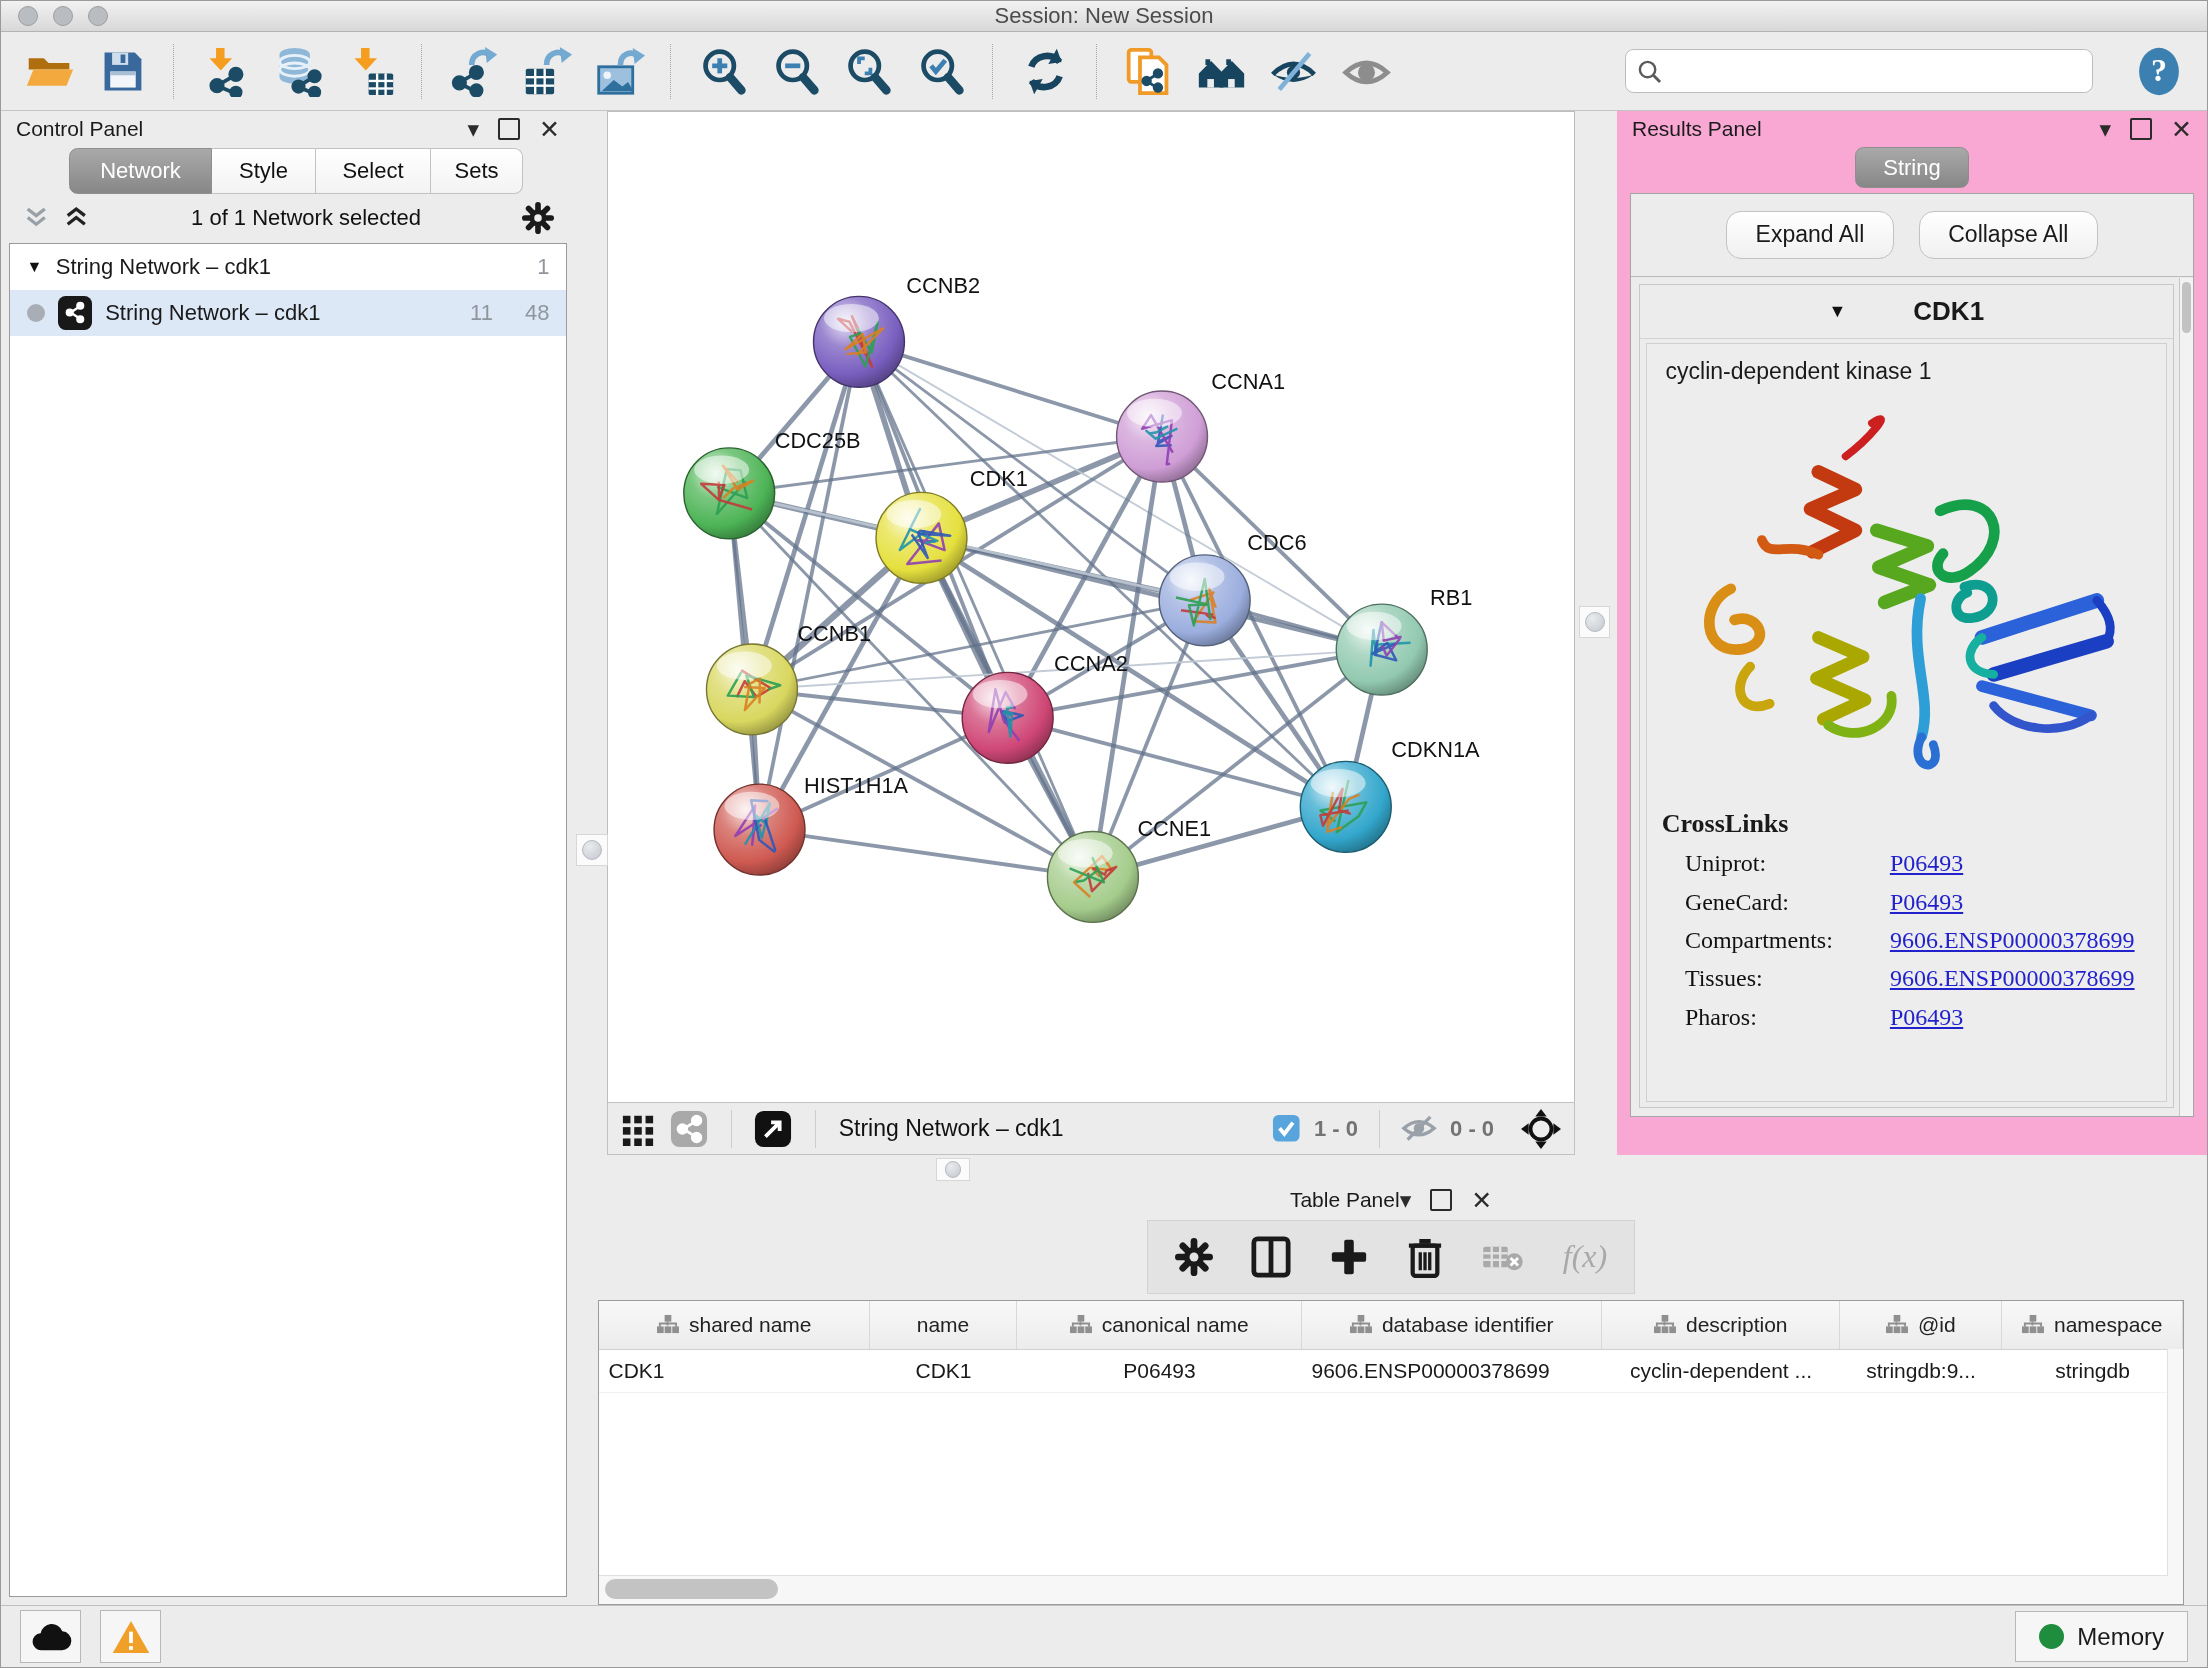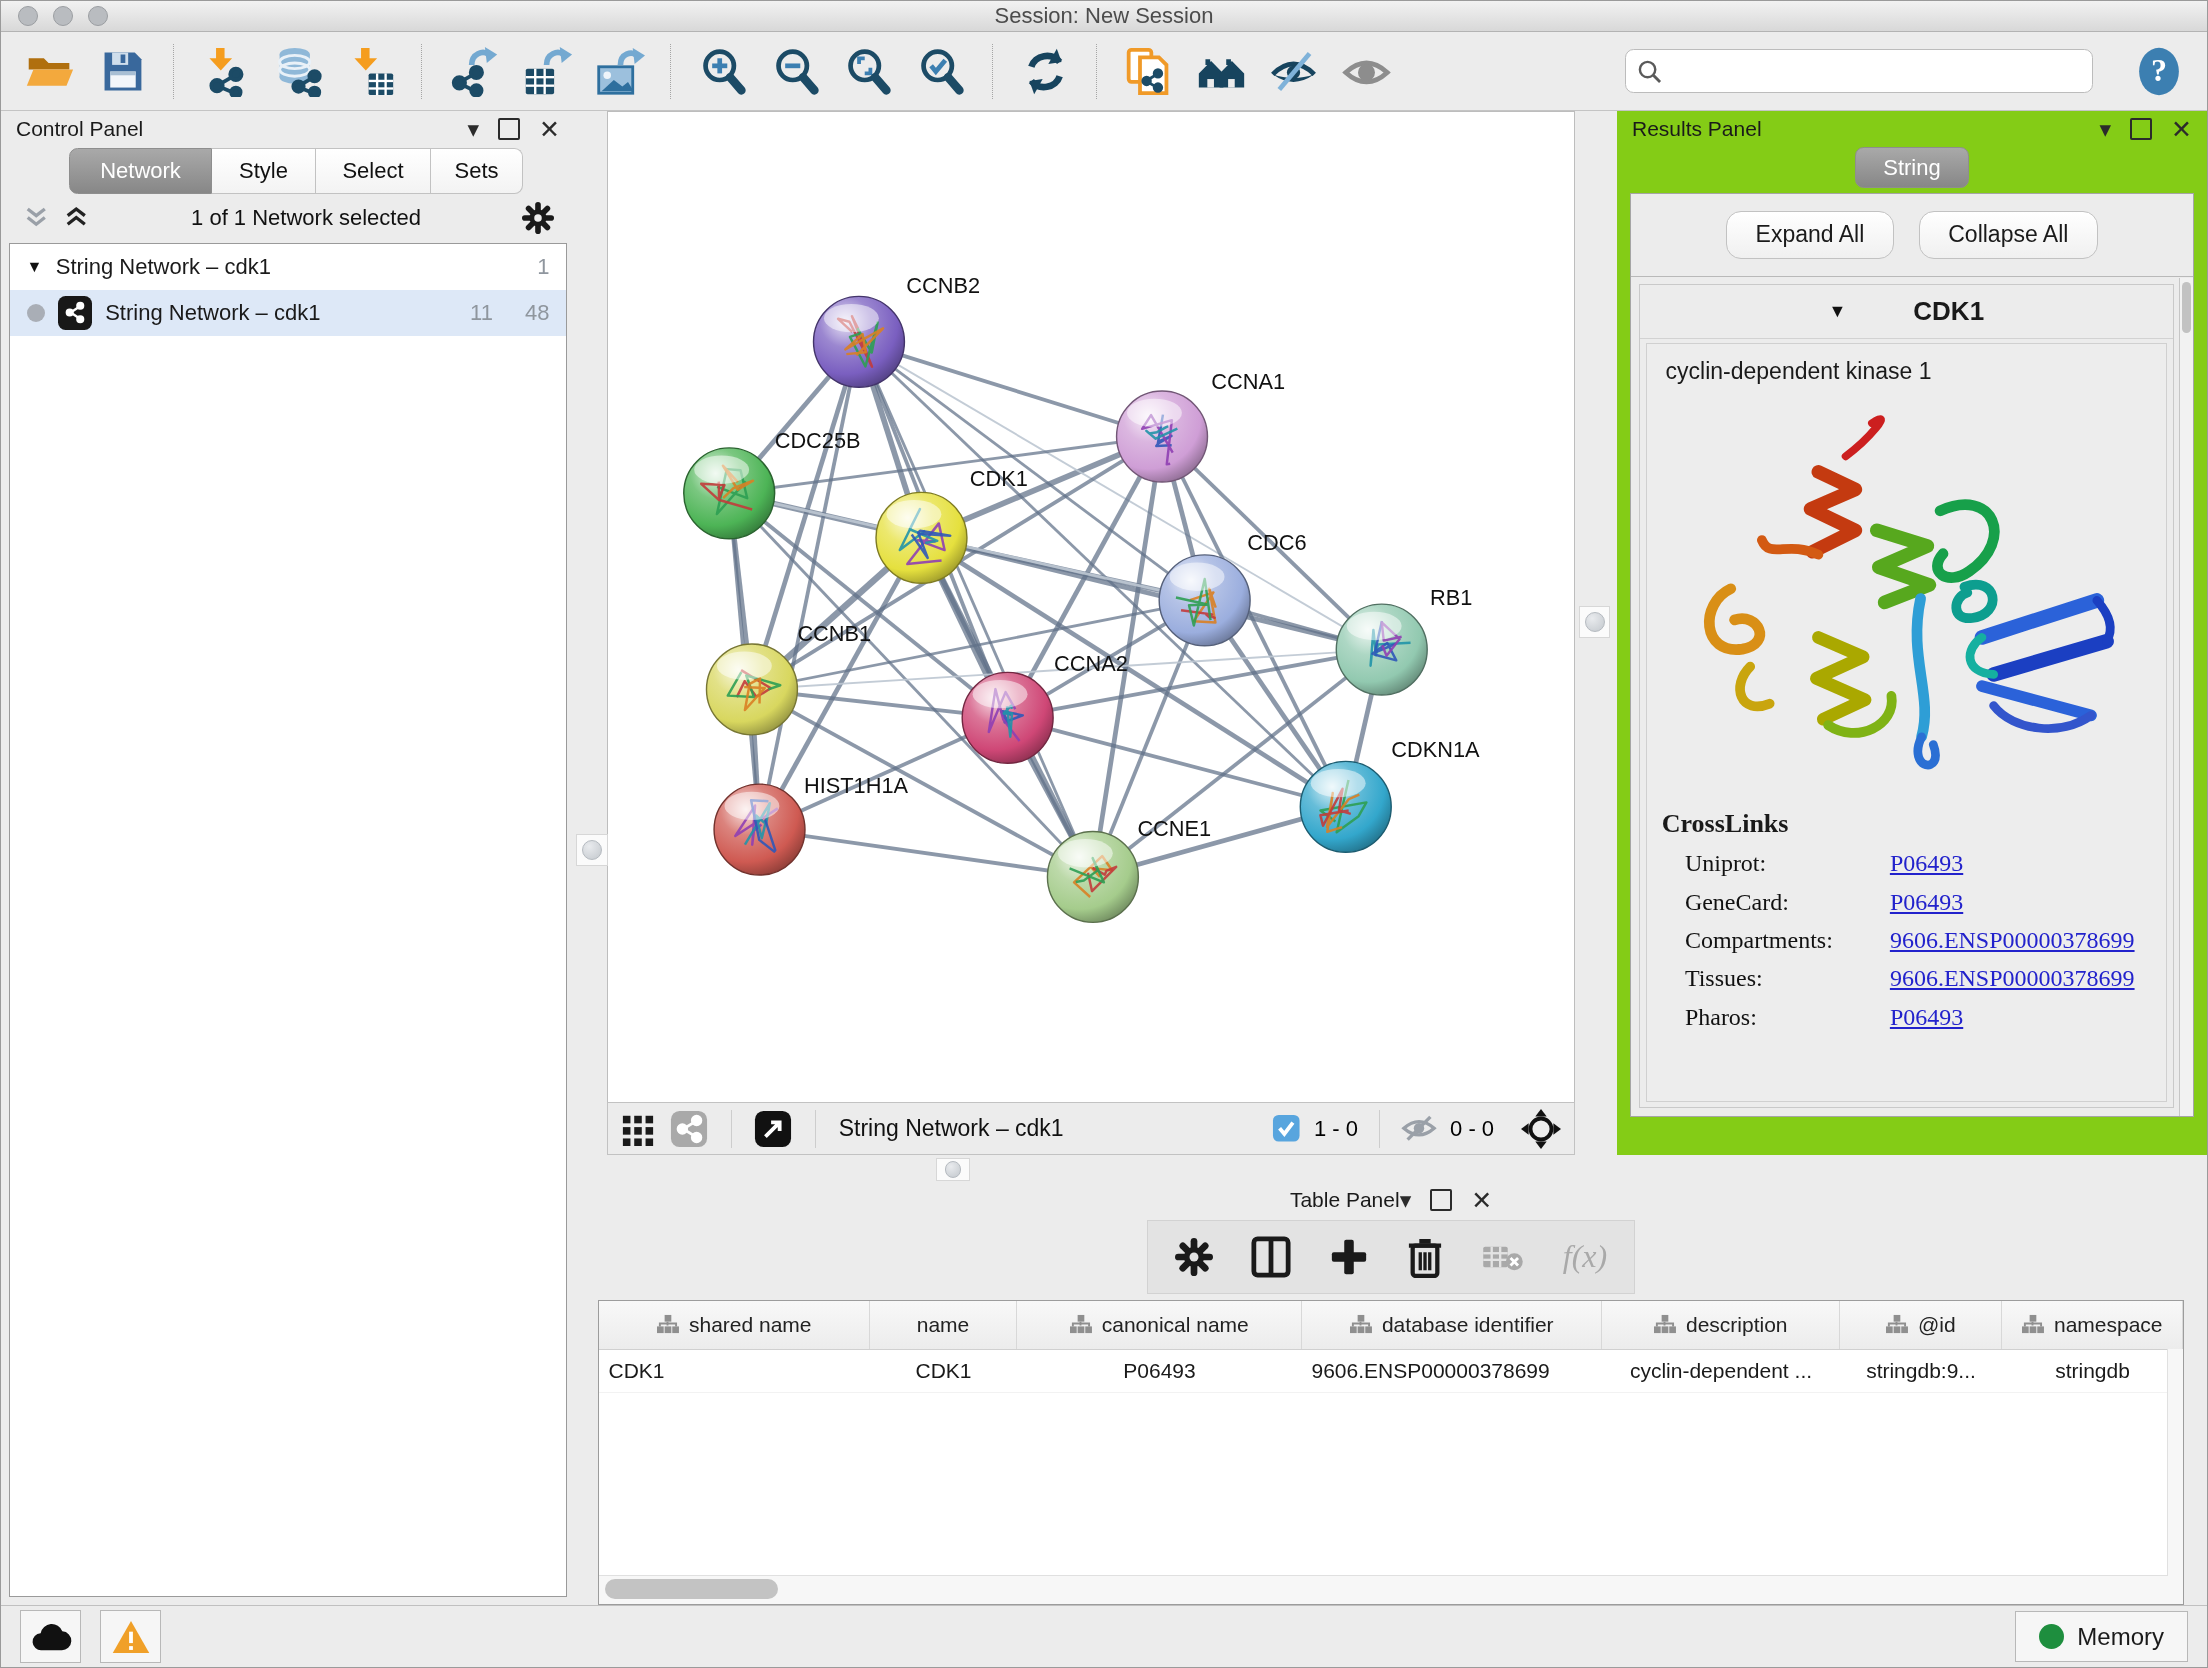--- a/index.html
+++ b/index.html
@@ -55,24 +55,24 @@
   .hsplit .knob{position:absolute;left:361px;top:2.9px;width:32px;height:21px;background:#fbfbfb;border:1px solid #d7d7d7;
     display:flex;align-items:center;justify-content:center;cursor:row-resize;}
   .hsplit .knobdot{width:14.3px;height:14.3px;}
   
   .netcol{flex:1;display:flex;flex-direction:column;min-width:0;}
   .netcanvas{flex:1;background:#fff;border:1px solid #bdbdbd;border-bottom:none;overflow:hidden;}
   .netfooter{height:51px;flex:0 0 51px;background:#ececec;border:1px solid #c2c2c2;
     display:flex;align-items:center;padding:0 13.3px;gap:15px;font-size:23px;}
   .nf-sep{width:1px;height:38px;background:#cdcdcd;margin:0 7.6px;}
   .nf-title{color:#111;}
-  .nf-cnt{color:#000000;font-size:22px;}
+  .nf-cnt{color:#737373;font-size:22px;font-weight:bold;}
   .nf-right{margin-left:auto;display:flex;align-items:center;gap:13.3px;}
   
-  .rpanel{width:590px;flex:0 0 590px;display:flex;flex-direction:column;background:#84cc16;}
+  .rpanel{width:590px;flex:0 0 590px;display:flex;flex-direction:column;background:#f9a8d4;}
   .rtabrow{height:44px;flex:0 0 44px;display:flex;justify-content:center;}
   .rtab{font-size:22px;color:#fff;background:linear-gradient(#a9a9a9,#878787);border:1px solid #8e8e8e;
     border-radius:8.6px;padding:6.7px 27px;height:fit-content;cursor:pointer;}
   .rbox{margin:1.9px 13.3px 38px 13.3px;flex:1;border:1px solid #a5a5a5;background:#ececec;
     display:flex;flex-direction:column;position:relative;min-height:0;}
   .rbtns{flex:0 0 82px;display:flex;align-items:center;justify-content:center;gap:25px;border-bottom:1.9px solid #b9b9b9;}
   .rbtn{font-size:23px;background:linear-gradient(#ffffff,#f0f0f0);border:1px solid #c2c2c2;border-radius:15px;
     padding:9.5px 28.5px;cursor:pointer;}
   .rscroll{position:absolute;top:84px;right:0;bottom:0;width:12.4px;border-left:1px solid #c6c6c6;background:#f2f2f2;}
   .rthumb{position:absolute;top:3.8px;left:1.9px;width:8.6px;height:51px;border-radius:4.8px;background:#c2c2c2;}

